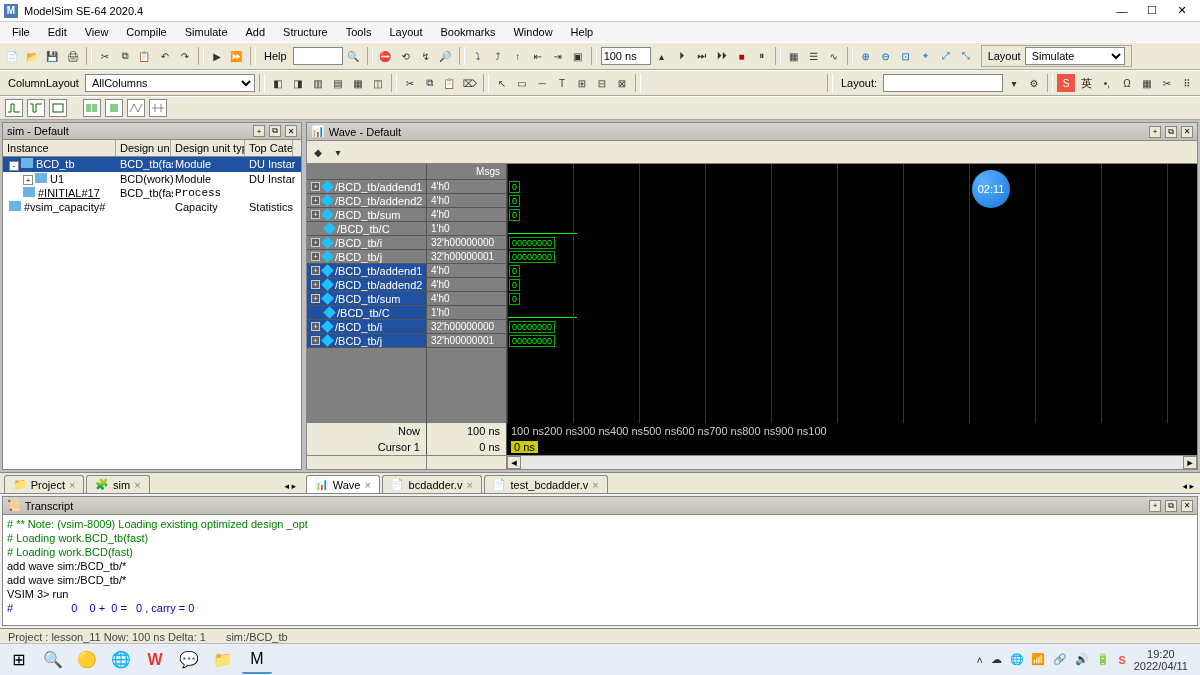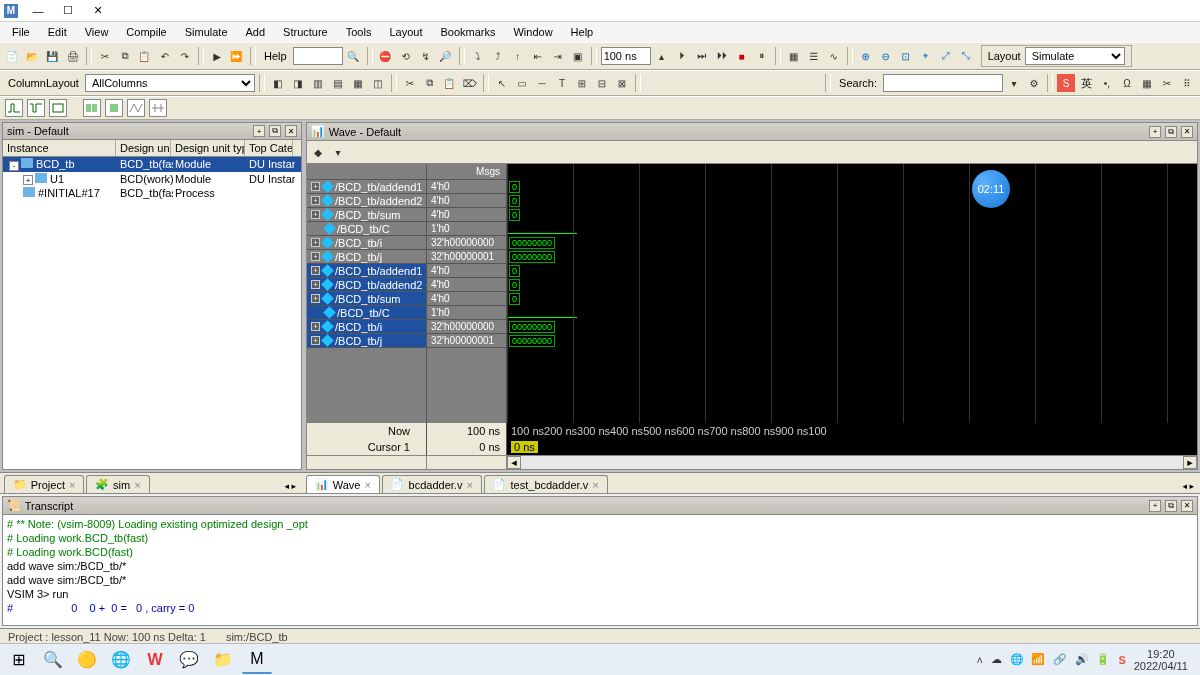--- a/index.html
+++ b/index.html
@@ -50,21 +50,21 @@
 .wave-sig-row { height:14px; display:flex; align-items:center; padding:0 4px; color:#fff; font-size:10px; border-bottom:1px solid #555; gap:3px; }
 .wave-sig-row.sel { background:#2050a0; }
 .sig-plus { width:9px; height:9px; border:1px solid #ccc; display:inline-flex; align-items:center; justify-content:center; font-size:7px; background:#606060; cursor:pointer; }
 .sig-dia { width:9px; height:9px; background:#20c0ff; transform:rotate(45deg); display:inline-block; }
 .wave-msg-row { height:14px; color:#fff; font-size:10px; padding:0 4px; display:flex; align-items:center; border-bottom:1px solid #555; }
 .wave-canvas { flex:1; background:#000; position:relative; overflow:hidden; }
 .wave-grid { position:absolute; top:0; bottom:0; width:1px; background:#333; }
 .wave-val { position:absolute; left:2px; background:#000; color:#0f0; font-size:9px; padding:0 2px; border:1px solid #0a0; height:12px; line-height:11px; }
 .wave-line { position:absolute; left:0; right:0; height:1px; background:#0f0; }
 .wave-footer-row { height:16px; background:#808080; display:flex; font-size:10px; color:#000; }
-.wave-footer-row .lab { width:120px; text-align:right; padding:2px 16px; border-right:1px solid #555; background:#ece9d8; }
+.wave-footer-row .lab { width:120px; text-align:right; padding:2px 6px; border-right:1px solid #555; background:#ece9d8; }
 .wave-footer-row .val { width:80px; text-align:right; padding:2px 6px; border-right:1px solid #555; background:#ece9d8; }
 .wave-footer-row .rest { flex:1; background:#000; color:#ff0; padding:2px 4px; }
 .wave-scroll { height:14px; background:#ece9d8; border-top:1px solid #888; display:flex; }
 .wave-scroll .arrow { width:14px; border:1px solid #888; display:flex; align-items:center; justify-content:center; cursor:pointer; background:#ece9d8; }
 .wave-scroll .track { flex:1; background:#e8e8e8; }
 
 
 .tabs-row { height:22px; background:#ece9d8; border-top:1px solid #888; border-bottom:1px solid #888; display:flex; align-items:flex-end; padding:0 4px; gap:2px; }
 .tab { background:#ece9d8; border:1px solid #888; border-bottom:none; padding:2px 8px; font-size:10px; display:flex; align-items:center; gap:4px; cursor:pointer; border-radius:3px 3px 0 0; }
 .tab.active { background:#fff; }
@@ -97,20 +97,21 @@
 .ic-red { color:#c00; }
 .ic-blue { color:#06c; }
 .ic-orange { color:#e80; }
 
 </style>
 </head>
 <body>
 
 <div class="titlebar">
   <div class="logo">M</div>
+  <div class="title">ModelSim SE-64 2020.4</div>
   <div class="winbtns">
     <div class="winbtn">—</div>
     <div class="winbtn">☐</div>
     <div class="winbtn">✕</div>
   </div>
 </div>
 
 <div class="menubar">
   <div class="menuitem">File</div>
   <div class="menuitem">Edit</div>
@@ -204,21 +205,21 @@
   <div class="tbtn">↖</div>
   <div class="tbtn">▭</div>
   <div class="tbtn">─</div>
   <div class="tbtn">T</div>
   <div class="tbtn">⊞</div>
   <div class="tbtn">⊟</div>
   <div class="tbtn">⊠</div>
   <div class="tsep"></div>
   <div style="flex:1"></div>
   <div class="tsep"></div>
-  <span class="tlabel">Search:</span>
+  <span class="tlabel">Layout:</span>
   <input class="tinput" style="width: 120px;">
   <div class="tbtn">▾</div>
   <div class="tbtn">⚙</div>
   <div class="tsep"></div>
   <div class="tbtn" style="background:#e54;color:#fff">S</div>
   <span style="padding:0 4px">英</span>
   <div class="tbtn">•,</div>
   <div class="tbtn">Ω</div>
   <div class="tbtn">▦</div>
   <div class="tbtn">✂</div>
@@ -288,24 +289,30 @@
           <div class="cell" style="width: 74px;">Module</div>
           <div class="cell" style="width: 48px;">DU Instanc</div>
         </div>
         <div class="sim-row">
           <div class="cell" style="width: 113px; padding-left: 18px;"><span class="tree-toggle">+</span><span class="tree-icon"></span><span>U1</span></div>
           <div class="cell" style="width: 55px;">BCD(work)</div>
           <div class="cell" style="width: 74px;">Module</div>
           <div class="cell" style="width: 48px;">DU Instanc</div>
         </div>
         <div class="sim-row">
-          <div class="cell" style="width: 113px; padding-left: 18px;"><span class="tree-icon"></span><span>#INITIAL#17</span></div>
+          <div class="cell" style="width: 113px; padding-left: 18px; text-decoration: underline;"><span class="tree-icon"></span><span>#INITIAL#17</span></div>
           <div class="cell" style="width: 55px;">BCD_tb(fast)</div>
-          <div class="cell" style="width: 74px;">Process</div>
+          <div class="cell" style="width: 74px; font-family: Liberation Mono, monospace;">Process</div>
           <div class="cell" style="width: 48px;"></div>
+        </div>
+        <div class="sim-row">
+          <div class="cell" style="width: 113px; padding-left: 4px;"><span class="tree-icon"></span><span>#vsim_capacity#</span></div>
+          <div class="cell" style="width: 55px;"></div>
+          <div class="cell" style="width: 74px;">Capacity</div>
+          <div class="cell" style="width: 48px;">Statistics</div>
         </div>
       </div>
   </div>
 
   <div class="wave-panel">
     <div class="panel-title">
       <span>📊</span>
       <span>Wave - Default</span>
       <span class="spacer"></span>
       <div class="pbtn">+</div>

